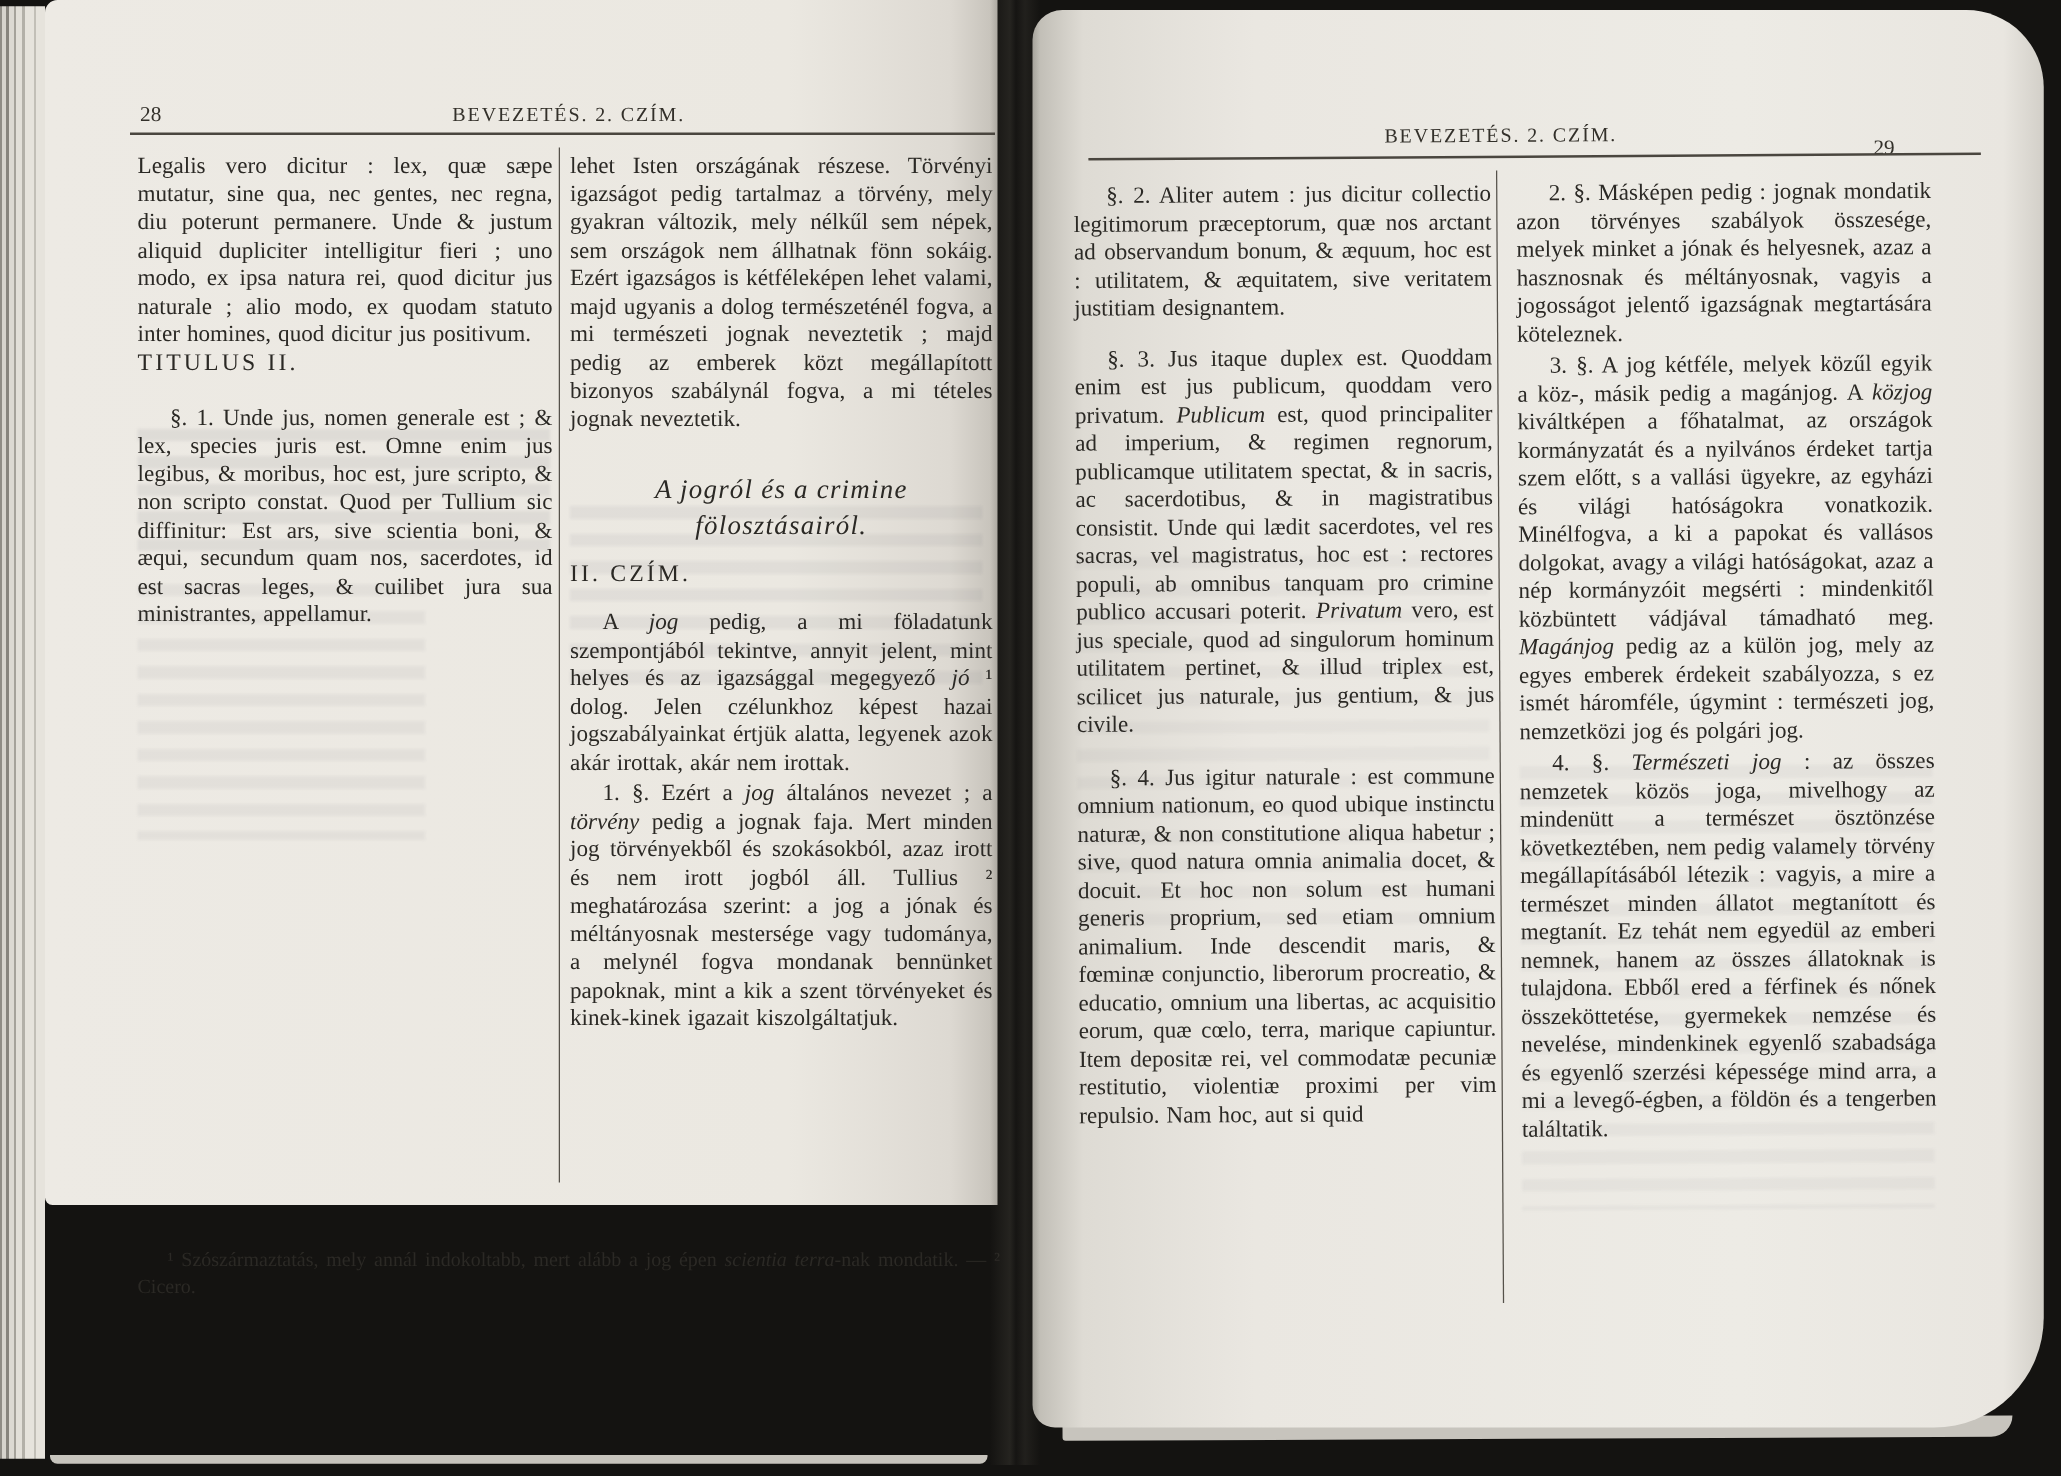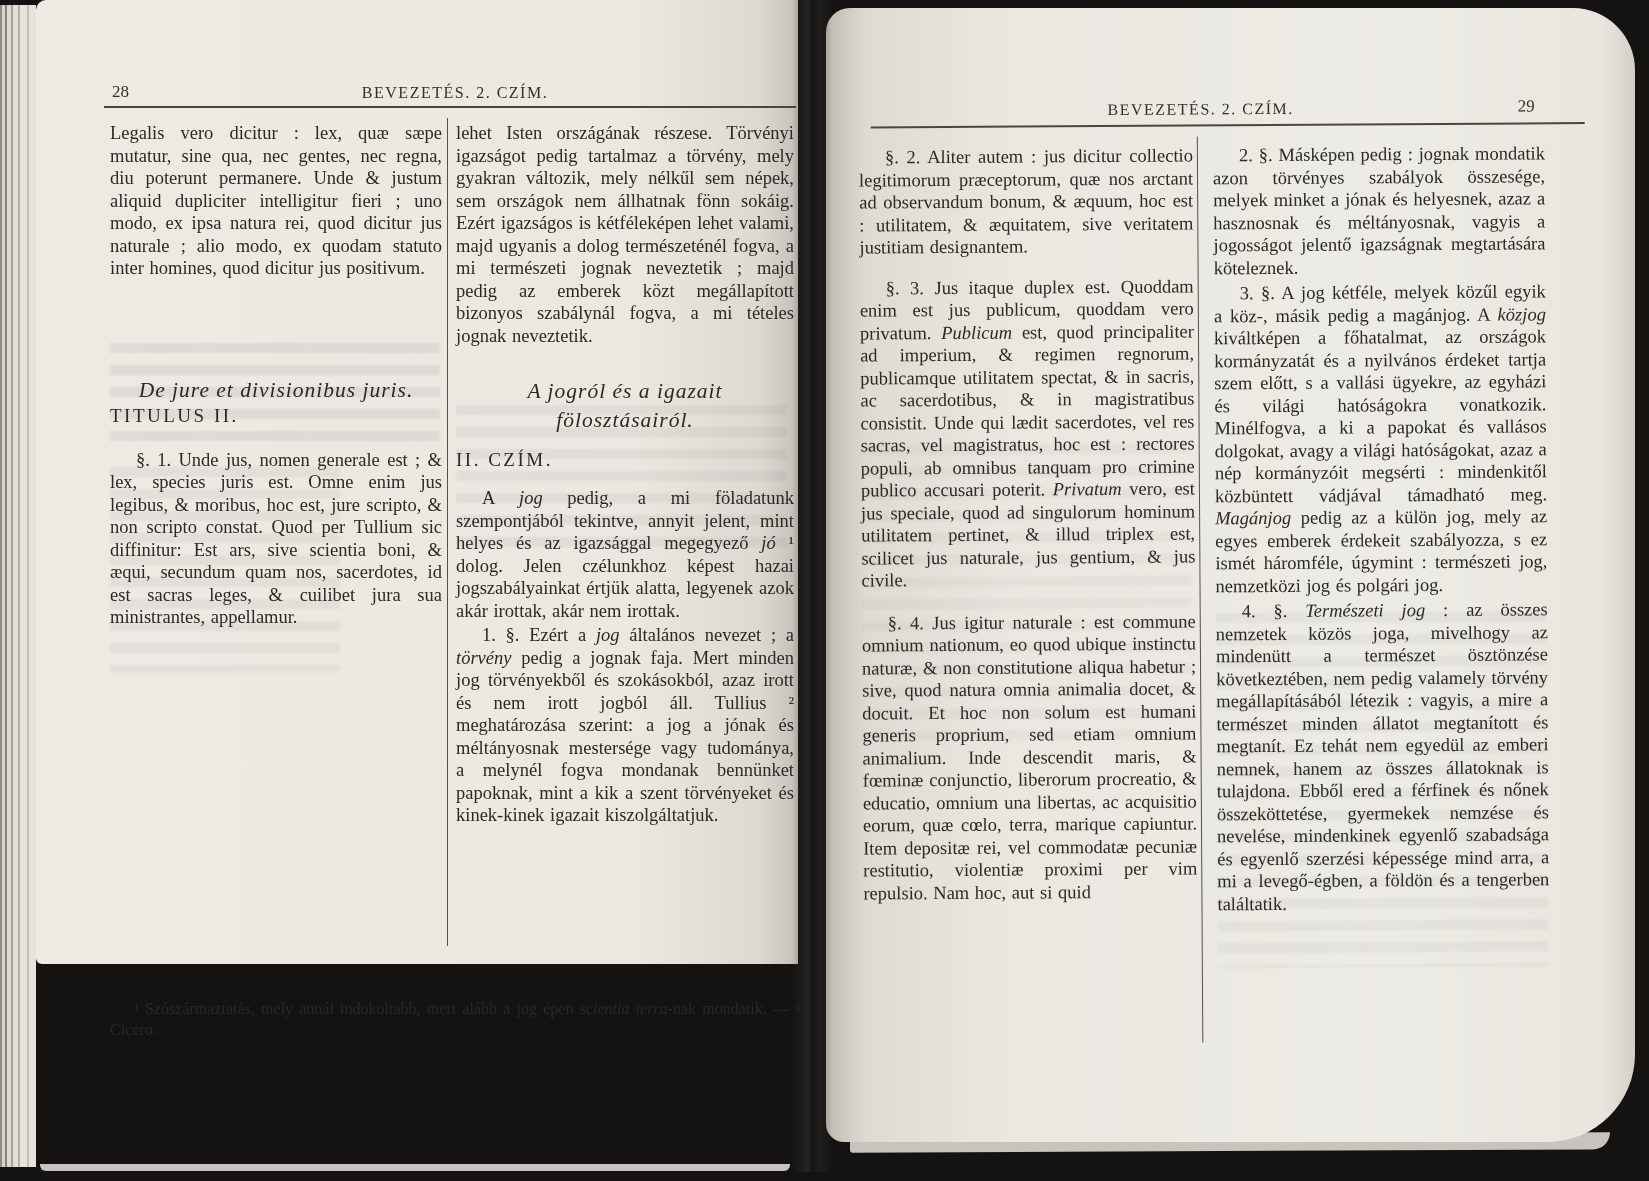--- a/index.html
+++ b/index.html
@@ -83,46 +83,45 @@
     <div class="running-head" style="left:74px;top:82px;width:690px;">
       <span class="pageno" style="left:2px;top:0;">28</span>
       <span class="rtitle" style="left:120px;width:450px;top:2px;">BEVEZETÉS. 2. CZÍM.</span>
     </div>
     <div class="headrule" style="left:68px;top:106px;width:692px;"></div>
 
     <div class="coldiv" style="left:411px;top:118px;height:828px;"></div>
 
     <div class="col" style="left:74px;top:122px;width:332px;">
       <p class="p">Legalis vero dicitur : lex, quæ sæpe mutatur, sine qua, nec gentes, nec regna, diu poterunt permanere. Unde &amp; justum aliquid dupliciter intelligitur fieri ; uno modo, ex ipsa natura rei, quod dicitur jus naturale ; alio modo, ex quodam statuto inter homines, quod dicitur jus positivum.</p>
-      <h2 class="h-ital" style="margin-top:96px;">De jure et divisionibus juris.</h2>
       <h3 class="h-caps" style="">TITULUS II.</h3>
       <p class="p ind" style="margin-top:22px;">§. 1. Unde jus, nomen generale est ; &amp; lex, species juris est. Omne enim jus legibus, &amp; moribus, hoc est, jure scripto, &amp; non scripto constat. Quod per Tullium sic diffinitur: Est ars, sive scientia boni, &amp; æqui, secundum quam nos, sacerdotes, id est sacras leges, &amp; cuilibet jura sua ministrantes, appellamur.</p>
     </div>
 
     <div class="col" style="left:420px;top:122px;width:338px;">
       <p class="p">lehet Isten országának részese. Törvényi igazságot pedig tartalmaz a törvény, mely gyakran változik, mely nélkűl sem népek, sem országok nem állhatnak fönn sokáig. Ezért igazságos is kétféleképen lehet valami, majd ugyanis a dolog természeténél fogva, a mi természeti jognak neveztetik ; majd pedig az emberek közt megállapított bizonyos szabálynál fogva, a mi tételes jognak neveztetik.</p>
-      <h2 class="h-ital" style="margin-top:30px;">A jogról és a igazait fölosztásairól.</h2>
+      <h2 class="h-ital" style="margin-top:30px;">A jogról és a crimine fölosztásairól.</h2>
       <h3 class="h-caps" style="margin-top:14px;">II. CZÍM.</h3>
       <p class="p ind" style="margin-top:16px;"><span>A </span><i>jog</i><span> pedig, a mi föladatunk szempontjából tekintve, annyit jelent, mint helyes és az igazsággal megegyező </span><i>jó</i><span> ¹ dolog. Jelen czélunkhoz képest hazai jogszabályainkat értjük alatta, legyenek azok akár irottak, akár nem irottak.</span></p>
       <p class="p ind" style="margin-top:2px;"><span>1. §. Ezért a </span><i>jog</i><span> általános nevezet ; a </span><i>törvény</i><span> pedig a jognak faja. Mert minden jog törvényekből és szokásokból, azaz irott és nem irott jogból áll. Tullius ² meghatározása szerint: a jog a jónak és méltányosnak mestersége vagy tudománya, a melynél fogva mondanak bennünket papoknak, mint a kik a szent törvényeket és kinek-kinek igazait kiszolgáltatjuk.</span></p>
     </div>
 
     <div class="footnote" style="left:74px;top:998px;width:690px;">
       <p class="fn"><span>¹ Szószármaztatás, mely annál indokoltabb, mert alább a jog épen </span><i>scientia terra</i><span>-nak mondatik. — ² Cicero.</span></p>
     </div>
   </div>
 
   <div class="page page-right">
     <div class="tilt">
       <div class="ghost" style="left:386px;top:600px;width:330px;height:360px;opacity:.6;"></div>
       <div class="ghost" style="left:32px;top:430px;width:330px;height:300px;opacity:.5;"></div>
 
       <div class="running-head" style="left:44px;top:90px;width:716px;">
         <span class="rtitle" style="left:80px;width:500px;top:2px;">BEVEZETÉS. 2. CZÍM.</span>
-        <span class="pageno" style="left:628px;top:0;margin-left:19px;">29</span>
+        <span class="pageno" style="left:628px;top:12px;">29</span>
       </div>
       <div class="headrule" style="left:44px;top:116px;width:714px;"></div>
 
       <div class="coldiv" style="left:370px;top:128px;height:906px;"></div>
 
       <div class="col" style="left:32px;top:136px;width:334px;">
         <p class="p ind">§. 2. Aliter autem : jus dicitur collectio legitimorum præceptorum, quæ nos arctant ad observandum bonum, &amp; æquum, hoc est : utilitatem, &amp; æquitatem, sive veritatem justitiam designantem.</p>
         <p class="p ind" style="margin-top:18px;"><span>§. 3. Jus itaque duplex est. Quoddam enim est jus publicum, quoddam vero privatum. </span><i>Publicum</i><span> est, quod principaliter ad imperium, &amp; regimen regnorum, publicamque utilitatem spectat, &amp; in sacris, ac sacerdotibus, &amp; in magistratibus consistit. Unde qui lædit sacerdotes, vel res sacras, vel magistratus, hoc est : rectores populi, ab omnibus tanquam pro crimine publico accusari poterit. </span><i>Privatum</i><span> vero, est jus speciale, quod ad singulorum hominum utilitatem pertinet, &amp; illud triplex est, scilicet jus naturale, jus gentium, &amp; jus civile.</span></p>
         <p class="p ind" style="margin-top:20px;">§. 4. Jus igitur naturale : est commune omnium nationum, eo quod ubique instinctu naturæ, &amp; non constitutione aliqua habetur ; sive, quod natura omnia animalia docet, &amp; docuit. Et hoc non solum est humani generis proprium, sed etiam omnium animalium. Inde descendit maris, &amp; fœminæ conjunctio, liberorum procreatio, &amp; educatio, omnium una libertas, ac acquisitio eorum, quæ cœlo, terra, marique capiuntur. Item depositæ rei, vel commodatæ pecuniæ restitutio, violentiæ proximi per vim repulsio. Nam hoc, aut si quid</p>
       </div>

